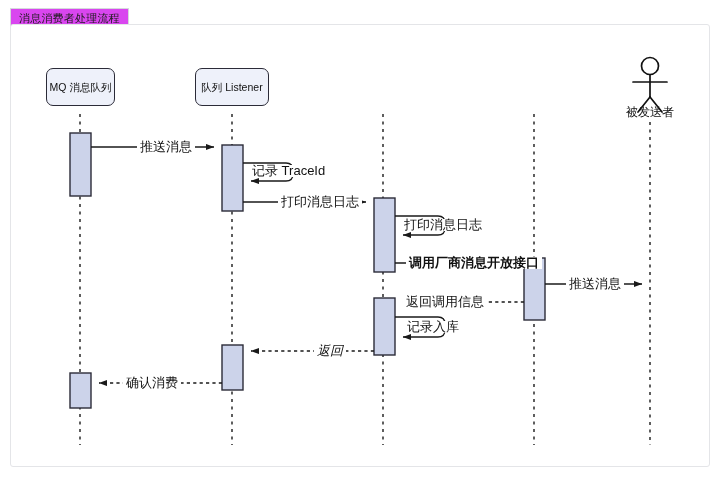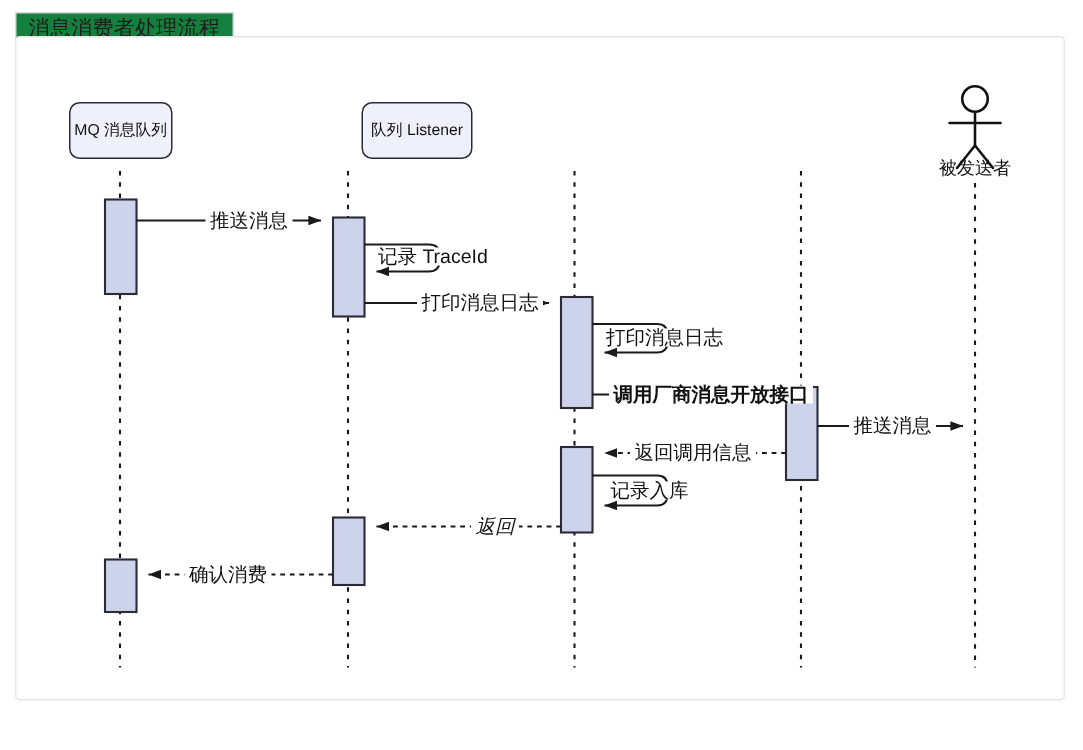--- a/index.html
+++ b/index.html
@@ -2,22 +2,22 @@
 <html><head>
 <meta charset="utf-8">
 <style>
   html,body{margin:0;padding:0;background:#ffffff;}
   body{width:722px;height:500px;overflow:hidden;
        font-family:"Liberation Sans","DejaVu Sans",sans-serif;}
   #stage{position:relative;width:722px;height:500px;}
   #diagram-title{
     position:absolute;left:10px;top:8px;
     padding:3px 8px 4px 8px;
-    background:#15803d;border:1px solid #d6d8dc;
-    font-size:14px;color:#1c1c1c;letter-spacing:.2px;
+    background:#d946ef;border:1px solid #d6d8dc;
+    font-size:11px;color:#1c1c1c;letter-spacing:.2px;
     white-space:nowrap;line-height:13px;
   }
   #frame{
     position:absolute;left:10px;top:24px;width:700px;height:443px;
     background:#ffffff;border:1px solid #e4e5e8;border-radius:3px;
     box-sizing:border-box;
   }
   svg#canvas{position:absolute;left:0;top:0;width:722px;height:500px;}
   .plabel{
     position:absolute;box-sizing:border-box;
@@ -100,21 +100,21 @@
       <line x1="374" y1="351" x2="251" y2="351" stroke-dasharray="3.2,3.2" marker-end="url(#ah)"></line>
 
       <line x1="222" y1="383" x2="99" y2="383" stroke-dasharray="3.2,3.2" marker-end="url(#ah)"></line>
     </g>
   </svg>
 
   <div class="plabel" style="left:46px;top:68px;width:69px;height:38px;">
     <span>MQ 消息队列</span>
   </div>
 
-  <div class="plabel" style="left:195px;top:68px;width:74px;height:38px;margin-left:46px;">
+  <div class="plabel" style="left:195px;top:68px;width:74px;height:38px;">
     <span>队列 Listener</span>
   </div>
 
 
 
   <div class="actor-label" style="left:610px;top:104px;width:80px;">
     <span>被发送者</span>
   </div>
 
   <div class="msg-label" style="left:137px;top:141px;">
@@ -134,21 +134,21 @@
   </div>
 
   <div class="msg-label" style="left:406px;top:257px;font-weight:bold;">
     <span>调用厂商消息开放接口</span>
   </div>
 
   <div class="msg-label" style="left:566px;top:278px;">
     <span>推送消息</span>
   </div>
 
-  <div class="msg-label" style="left:420px;top:296px;">
+  <div class="msg-label" style="left:403px;top:296px;">
     <span>返回调用信息</span>
   </div>
 
   <div class="msg-label" style="left:404px;top:321px;">
     <span>记录入库</span>
   </div>
 
   <div class="msg-label" style="left:314px;top:345px;font-style:italic;">
     <span>返回</span>
   </div>

